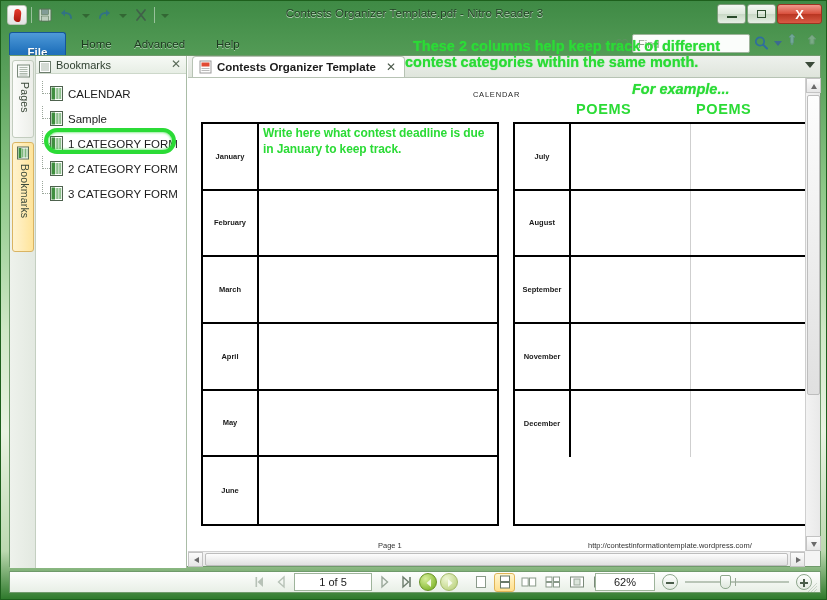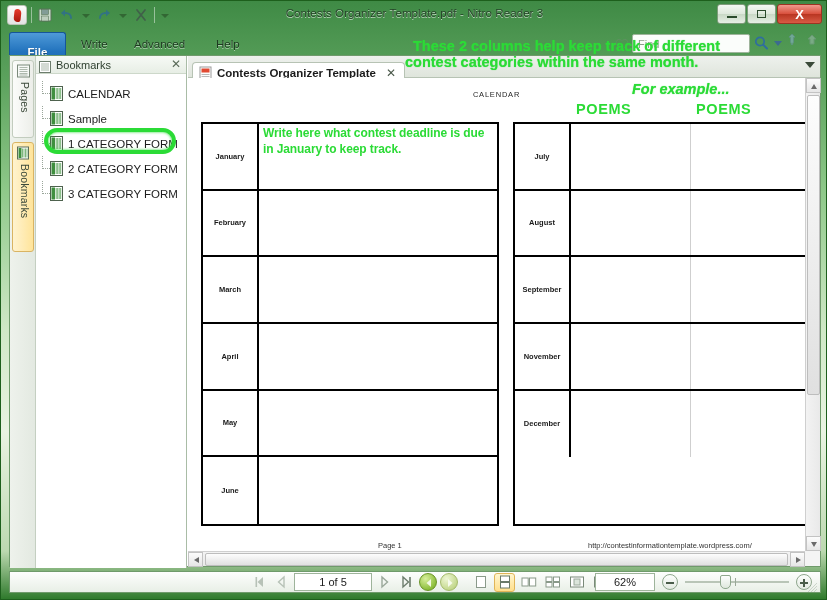--- a/index.html
+++ b/index.html
@@ -191,21 +191,21 @@
   .docarea {
     position: absolute; left: 178px; top: 0; right: 0; bottom: 0;
     background: #f4f4f4;
   }
   .tabbar {
     position: relative; height: 22px;
     background: linear-gradient(to bottom,#eef1ed,#dfe5dc);
     border-bottom: 1px solid #b7c3b4;
   }
   .doctab {
-    position: absolute; left: 4px; top: 6px; height: 21px; padding: 0 8px 0 24px;
+    position: absolute; left: 4px; top: 0; height: 21px; padding: 0 8px 0 24px;
     background: #fff; border: 1px solid #b7c3b4; border-bottom: none;
     border-radius: 4px 4px 0 0;
     display: flex; align-items: center; gap: 10px; cursor: pointer;
   }
   .doctab .ticon { position:absolute; left:6px; top:3px; width:13px; height:14px; }
   .doctab .tname { font-size: 11.5px; color: #1b1b1b; font-weight: bold; }
   .doctab .tx { font-size: 12px; color: #4a584a; cursor:pointer; }
   .tabdrop {
     position: absolute; right: 5px; top: 6px;
     border-left: 5px solid transparent; border-right: 5px solid transparent;
@@ -407,21 +407,21 @@
           </div>
         </div>
       <div class="wbtn close">
           <div class="g">X</div>
         </div>
     </div>
   </div>
 
   <div class="ribbon">
     <div class="tab-file">File</div>
-    <div class="rtab" id="tab-home">Write</div>
+    <div class="rtab" id="tab-home">Home</div>
     <div class="rtab" id="tab-advanced">Advanced</div>
     <div class="rtab" id="tab-help">Help</div>
   </div>
 
   <div class="findwrap">
     <div class="heart-icon">
       <svg width="14" height="13" viewBox="0 0 14 13">
           <path d="M7 11.5C7 11.5 1.2 7.8 1.2 4.4 1.2 2.6 2.6 1.5 4 1.5c1.1 0 2.2.6 3 1.8.8-1.2 1.9-1.8 3-1.8 1.4 0 2.8 1.1 2.8 2.9C12.8 7.8 7 11.5 7 11.5z" fill="none" stroke="#6d8b6d" stroke-width="1"></path>
         </svg>
     </div>

